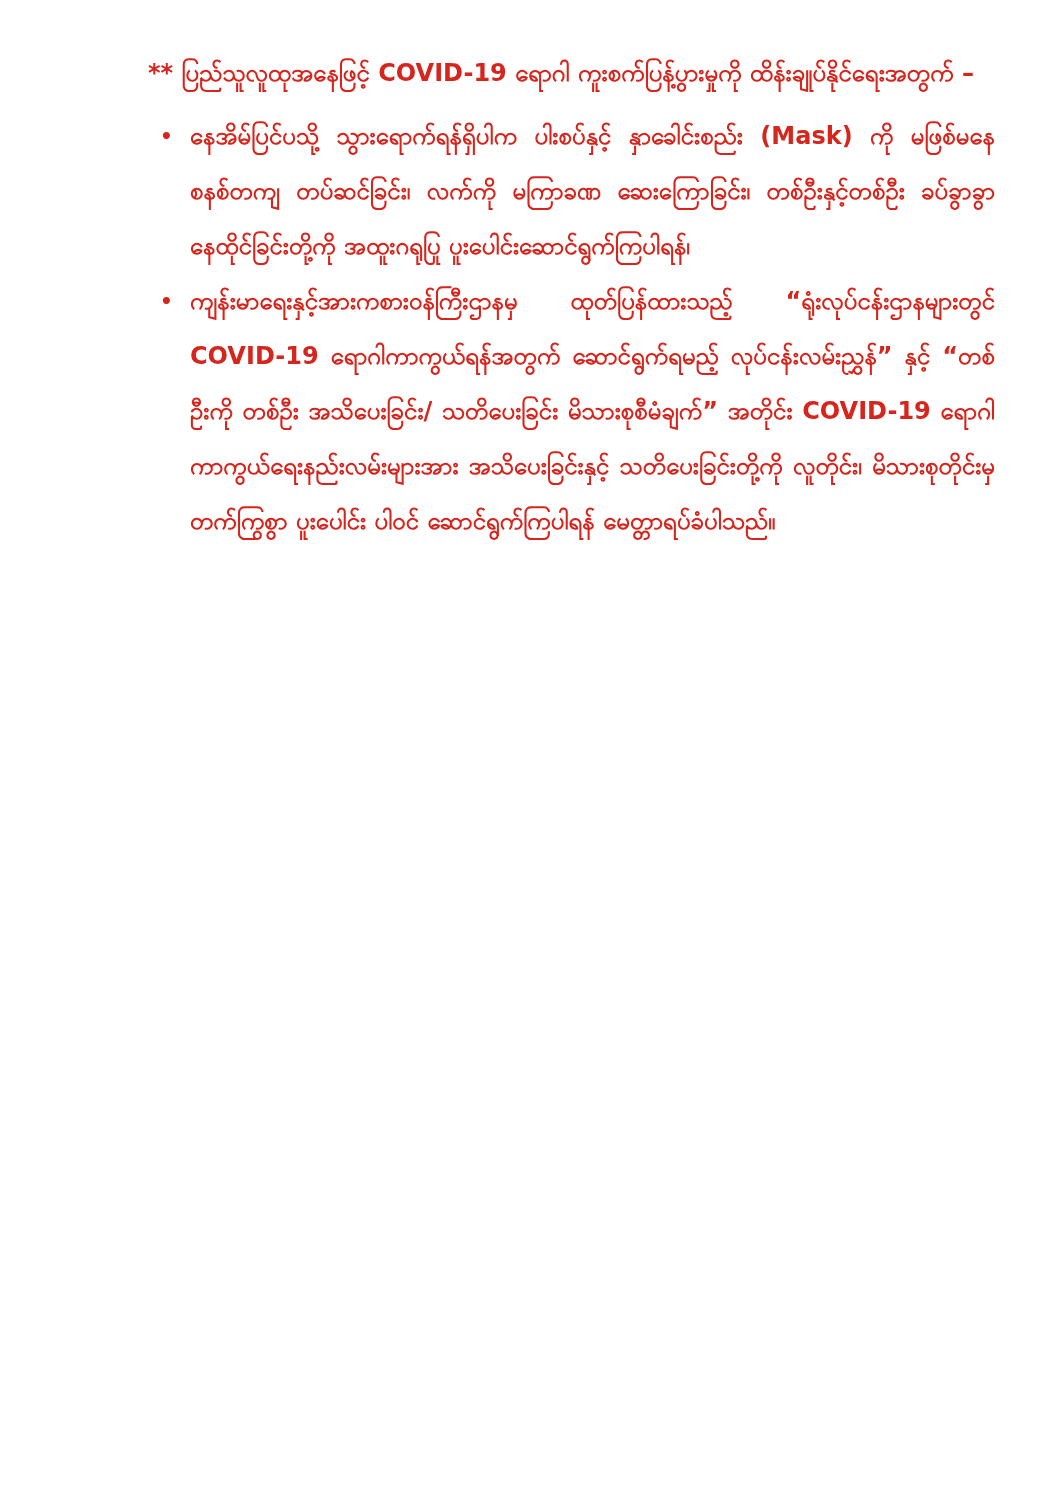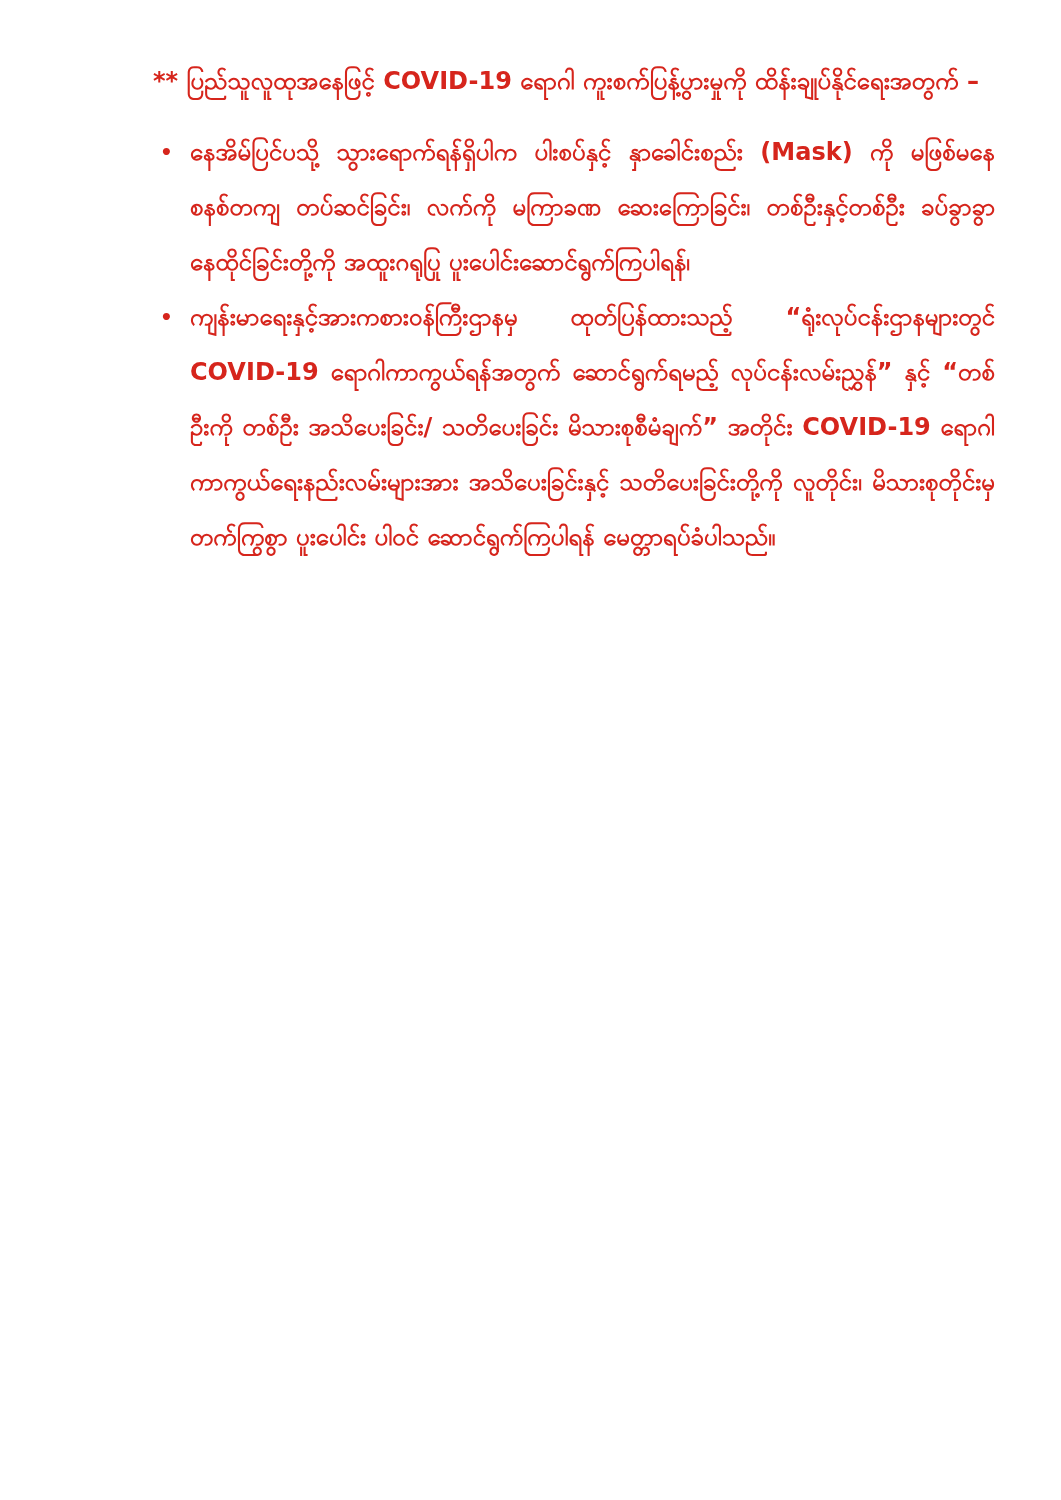--- a/index.html
+++ b/index.html
@@ -25,22 +25,22 @@
     position:absolute;
     top:38px;
     left:127px;
     width:868px;
     color:var(--text-color);
     font-weight:700;
     font-size:24px;
     line-height:55px;
   }
   .heading{
-    margin:16px;
-    text-align:right;
+    margin:8px;
+    text-align:center;
     white-space:normal;
   }
   .bullet-list{
     margin:0;
     padding:0;
     list-style:none;
   }
   .bullet-item{
     position:relative;
     margin:0;

